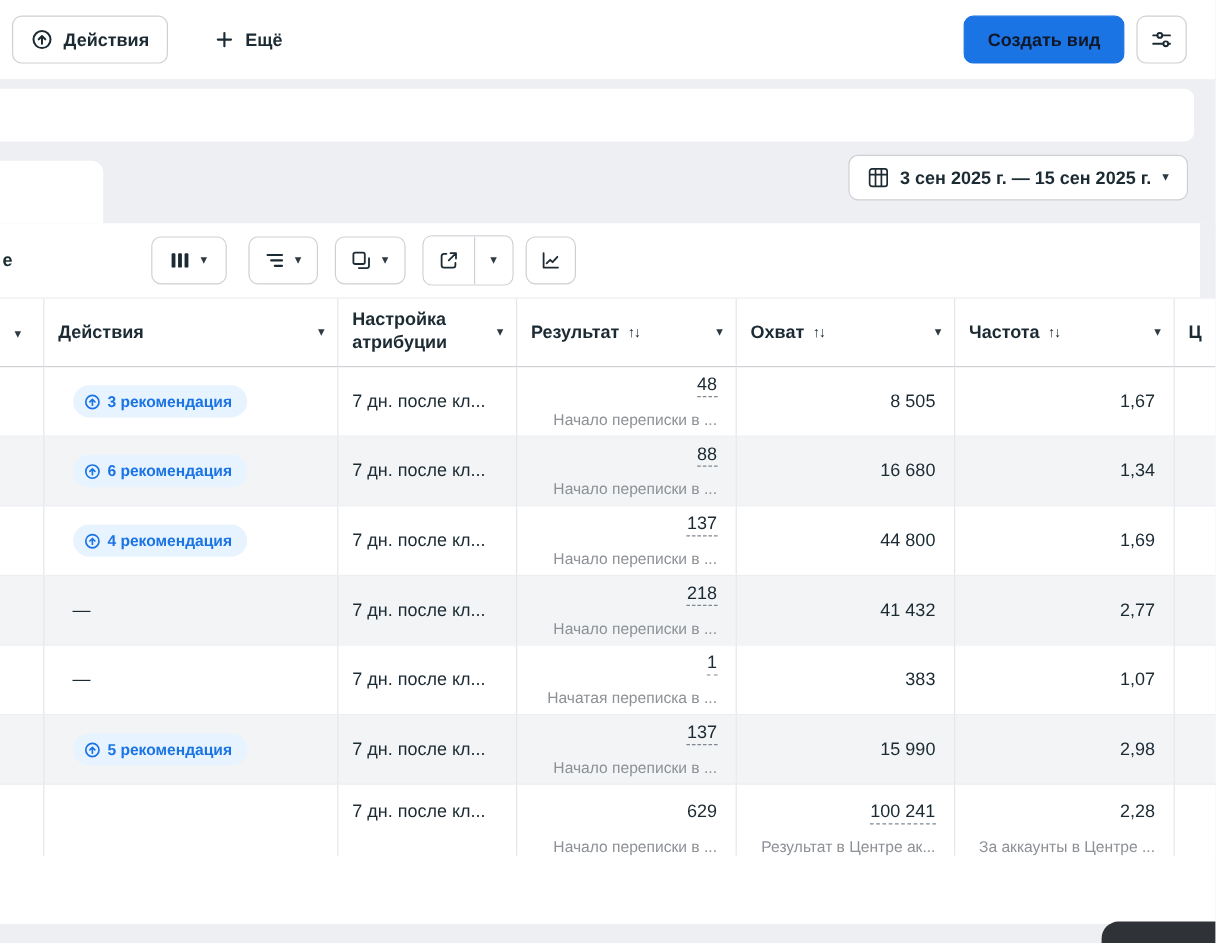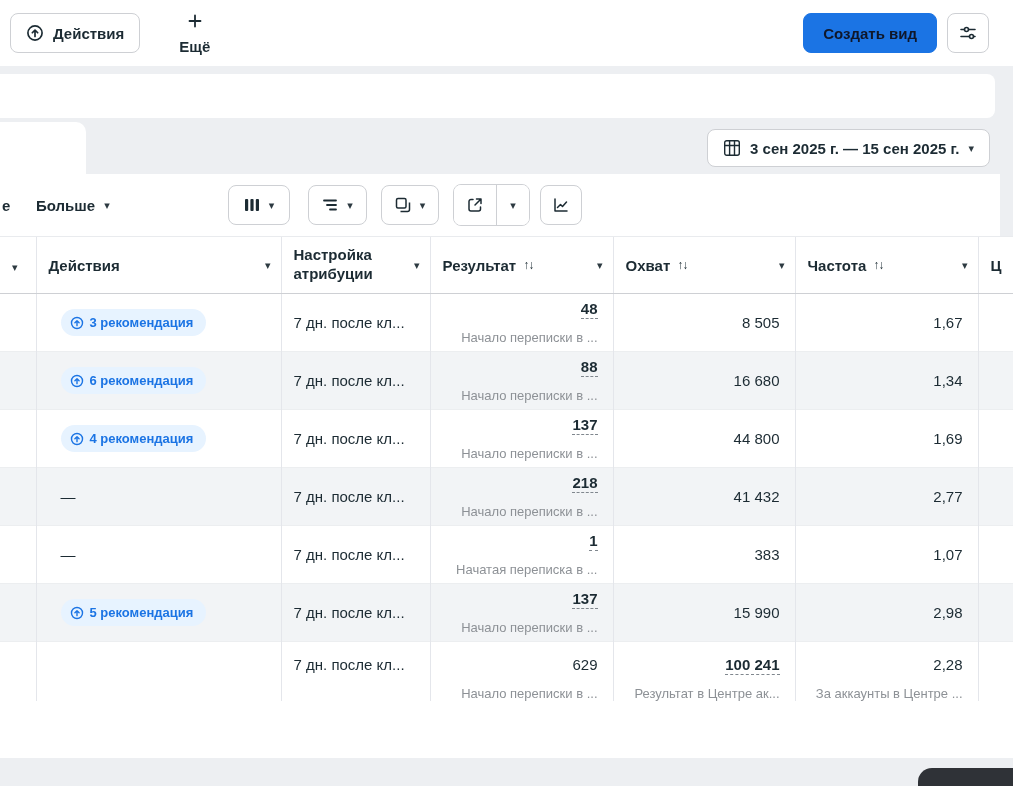--- a/index.html
+++ b/index.html
@@ -13,27 +13,27 @@
   
   .topbar{height:66px;background:#fff;display:flex;align-items:center;padding:0 24px 0 10px;}
   .btn{
     display:inline-flex;align-items:center;gap:9px;background:#fff;
     border:1px solid #ced0d4;border-radius:8px;height:40px;padding:0 15px;
     font-size:15px;font-weight:700;color:#1c2b33;cursor:pointer;white-space:nowrap;
   }
   .btn.plain{border:none;background:transparent;}
   .btn.primary{background:#1b74e4;border-color:#1b74e4;color:#0f172a;padding:0 19px;}
   .btn.icononly{width:42px;justify-content:center;padding:0;}
-  .gap24{margin-left:24px;flex-direction:column;}
+  .gap24{margin-left:24px;}
   .gap10{margin-left:10px;}
   .spacer{flex:1;}
 
   
   .filter-strip{height:44px;background:#fff;margin:8px 18px 0 0;border-radius:0 8px 8px 0;}
-  .tabs-row{height:56px;position:relative;}
+  .tabs-row{height:68px;position:relative;}
   .tab-partial{position:absolute;left:0;bottom:0;width:86px;height:52px;background:#fff;border-radius:0 10px 0 0;}
   .datebtn{position:absolute;right:23px;top:11px;height:38px;}
 
   
   .panel{background:#fff;height:584px;border-radius:0 10px 0 0;position:relative;}
   .right-notch{position:absolute;right:0;top:0;width:13px;height:62px;background:#edeff2;}
   .toolbar{height:62px;display:flex;align-items:center;padding-right:16px;border-bottom:1px solid #e9ebee;}
   .tb-partial{width:16px;overflow:hidden;border:none;background:none;padding:0 0 0 2px;font-size:15px;font-weight:700;cursor:pointer;text-align:left;}
   .tb-more{margin-left:12px;padding:0 8px;}
   .tb-columns{margin-left:110px;}
@@ -67,21 +67,21 @@
 
   .data tbody tr{height:58px;background:#fff;}
   .data tbody tr.alt{background:#f2f4f6;}
   .data tbody td{vertical-align:middle;font-size:15px;border-top:1px solid #eceef0;}
   .data tbody tr:first-child td{border-top:none;}
   td.c-actions{padding-left:24px;}
   td.c-attr{padding:0 12px;white-space:nowrap;overflow:hidden;}
   td.c-num{text-align:right;padding:0 15px;white-space:nowrap;overflow:hidden;}
   .sub{font-size:13px;color:#8d9196;margin-top:13px;white-space:nowrap;}
   .val{font-size:15px;color:#1c2b33;}
-  .val.dashed{border-bottom:1px dashed #80878e;padding-bottom:1px;font-weight:bold;}
+  .val.dashed{border-bottom:1px dashed #80878e;padding-bottom:1px;}
   .dash{color:#1c2b33;}
   tr.totals{height:94px;}
   tr.totals td{vertical-align:top;padding-top:14px;}
 
   .badge{
     display:inline-flex;align-items:center;gap:6px;background:#e7f3ff;color:#1b74e4;
     border:none;border-radius:14px;height:27px;padding:0 13px 0 9px;
     font-size:13px;font-weight:700;cursor:pointer;white-space:nowrap;
   }
 
@@ -139,24 +139,20 @@
     <span>3 сен 2025 г. — 15 сен 2025 г.</span>
     <span class="caret"></span>
   </button>
 </div>
 
 <div class="panel">
   <div class="right-notch"></div>
 
   <div class="toolbar">
     <button class="tb-partial">е</button>
-    <button class="btn plain tb-more">
-      <span>Больше</span>
-      <span class="caret"></span>
-    </button>
     <button class="btn tb-columns">
       <span class="ic">
         <svg width="16" height="16" viewBox="0 0 16 16" fill="#1c2b33">
             <rect x="1" y="2" width="3.2" height="12" rx="1"></rect>
             <rect x="6.4" y="2" width="3.2" height="12" rx="1"></rect>
             <rect x="11.8" y="2" width="3.2" height="12" rx="1"></rect>
           </svg>
       </span>
       <span class="caret"></span>
     </button>

